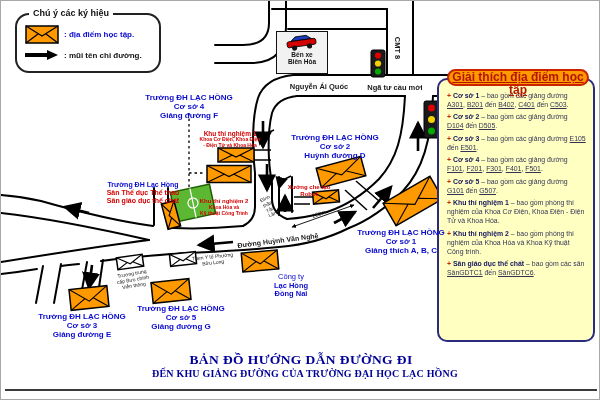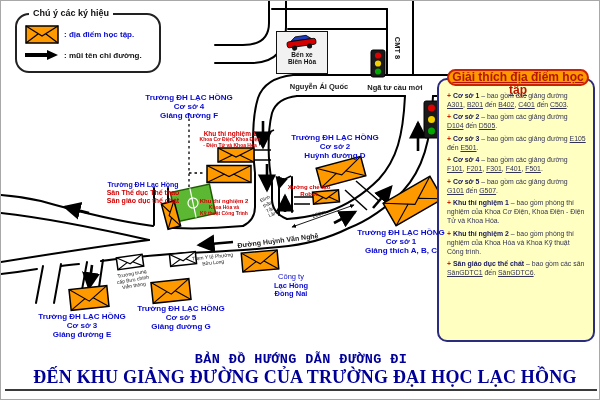--- a/index.html
+++ b/index.html
@@ -32,22 +32,22 @@
   .entry{margin:0 0 3.5px 0;font-size:6.9px;line-height:1.3;color:#333355;}
   .entry .plus{color:#cc2200;font-weight:bold;}
   .entry b{color:#14145e;}
   .entry u{text-underline-offset:1px;}
   
   .map-label{position:absolute;white-space:nowrap;text-align:center;z-index:5;line-height:1.15;}
   .map-label div{line-height:1.15;}
   
   .footer{position:absolute;left:0;top:351px;width:600px;text-align:center;
           font-family:"Liberation Serif",serif;color:#000099;font-weight:bold;z-index:6;}
-  .footer .f1{font-size:13.5px;letter-spacing:.4px;font-family:Liberation Mono, monospace;}
-  .footer .f2{font-size:18px;letter-spacing:.2px;padding-left:8px;}
+  .footer .f1{font-size:13.5px;letter-spacing:.4px;}
+  .footer .f2{font-size:10px;letter-spacing:.2px;padding-left:8px;}
   .footer-rule{position:absolute;left:4px;top:388px;width:592px;height:2px;background:#3a3a3a;z-index:6;}
 </style>
 </head>
 <body>
 
 <div class="stage">
 
   <svg class="layer" width="600" height="400">
     <defs>
       <marker id="ah" markerWidth="8" markerHeight="8" refX="6" refY="3.5" orient="auto">

